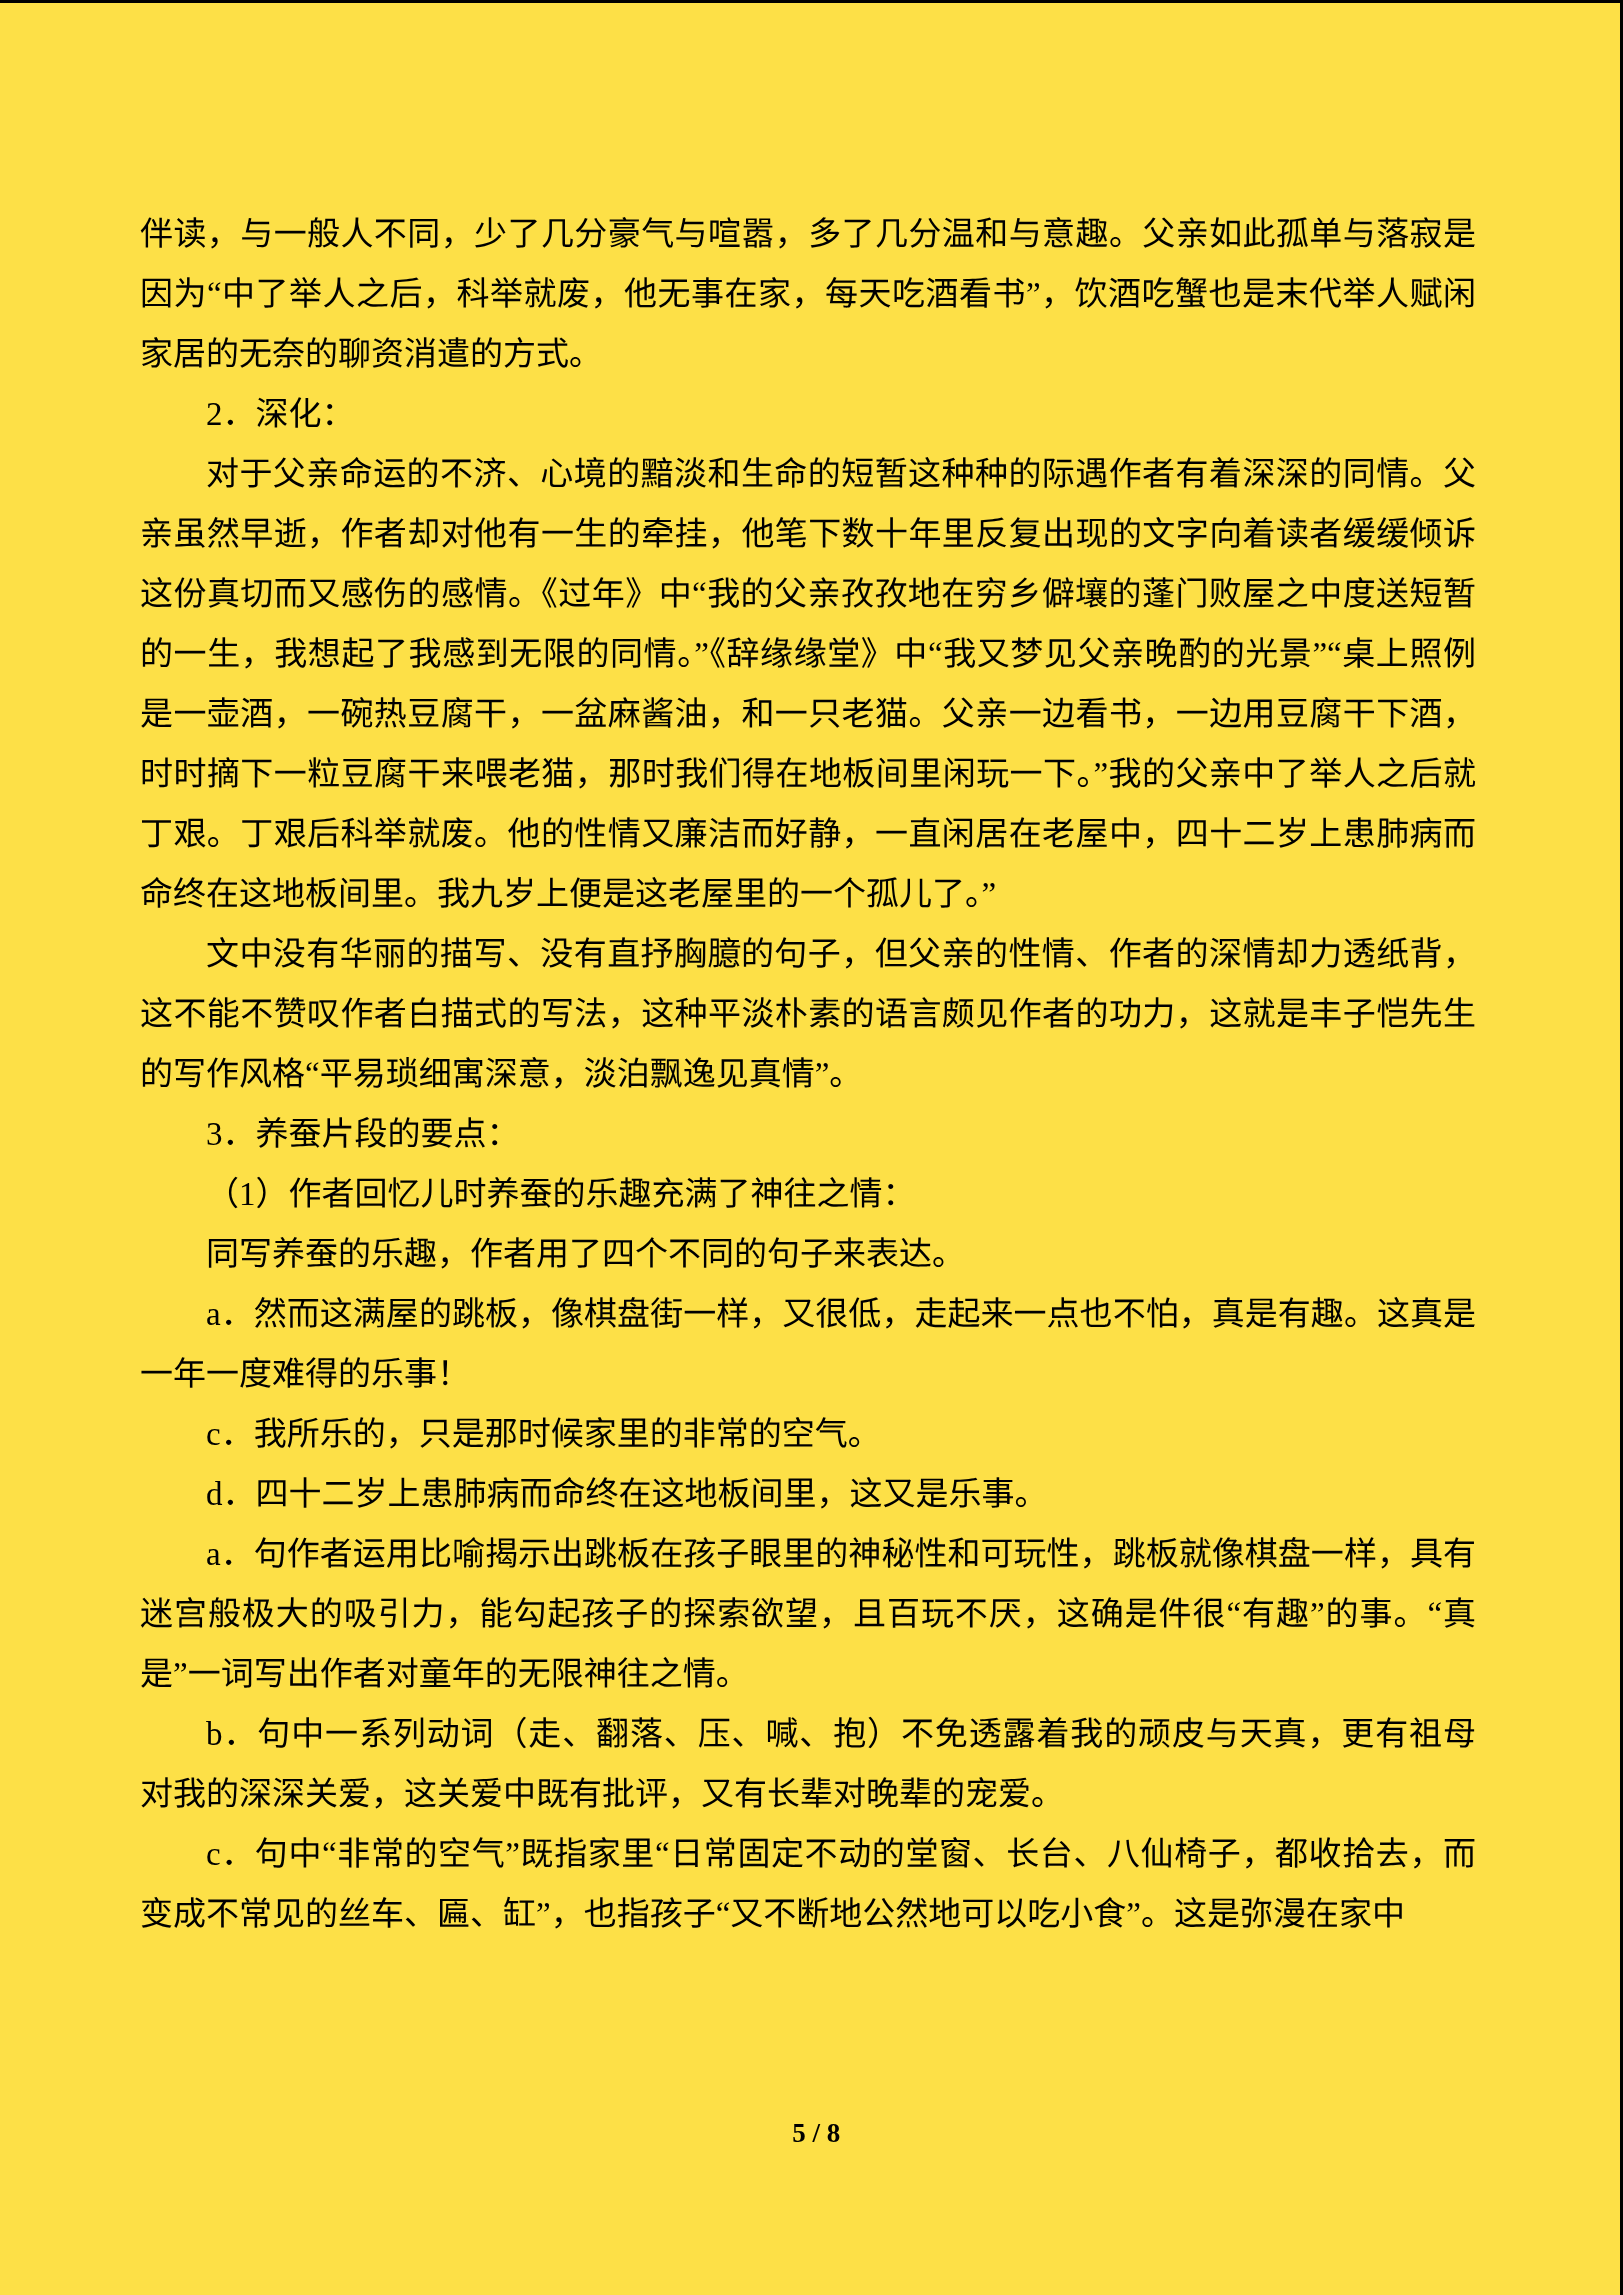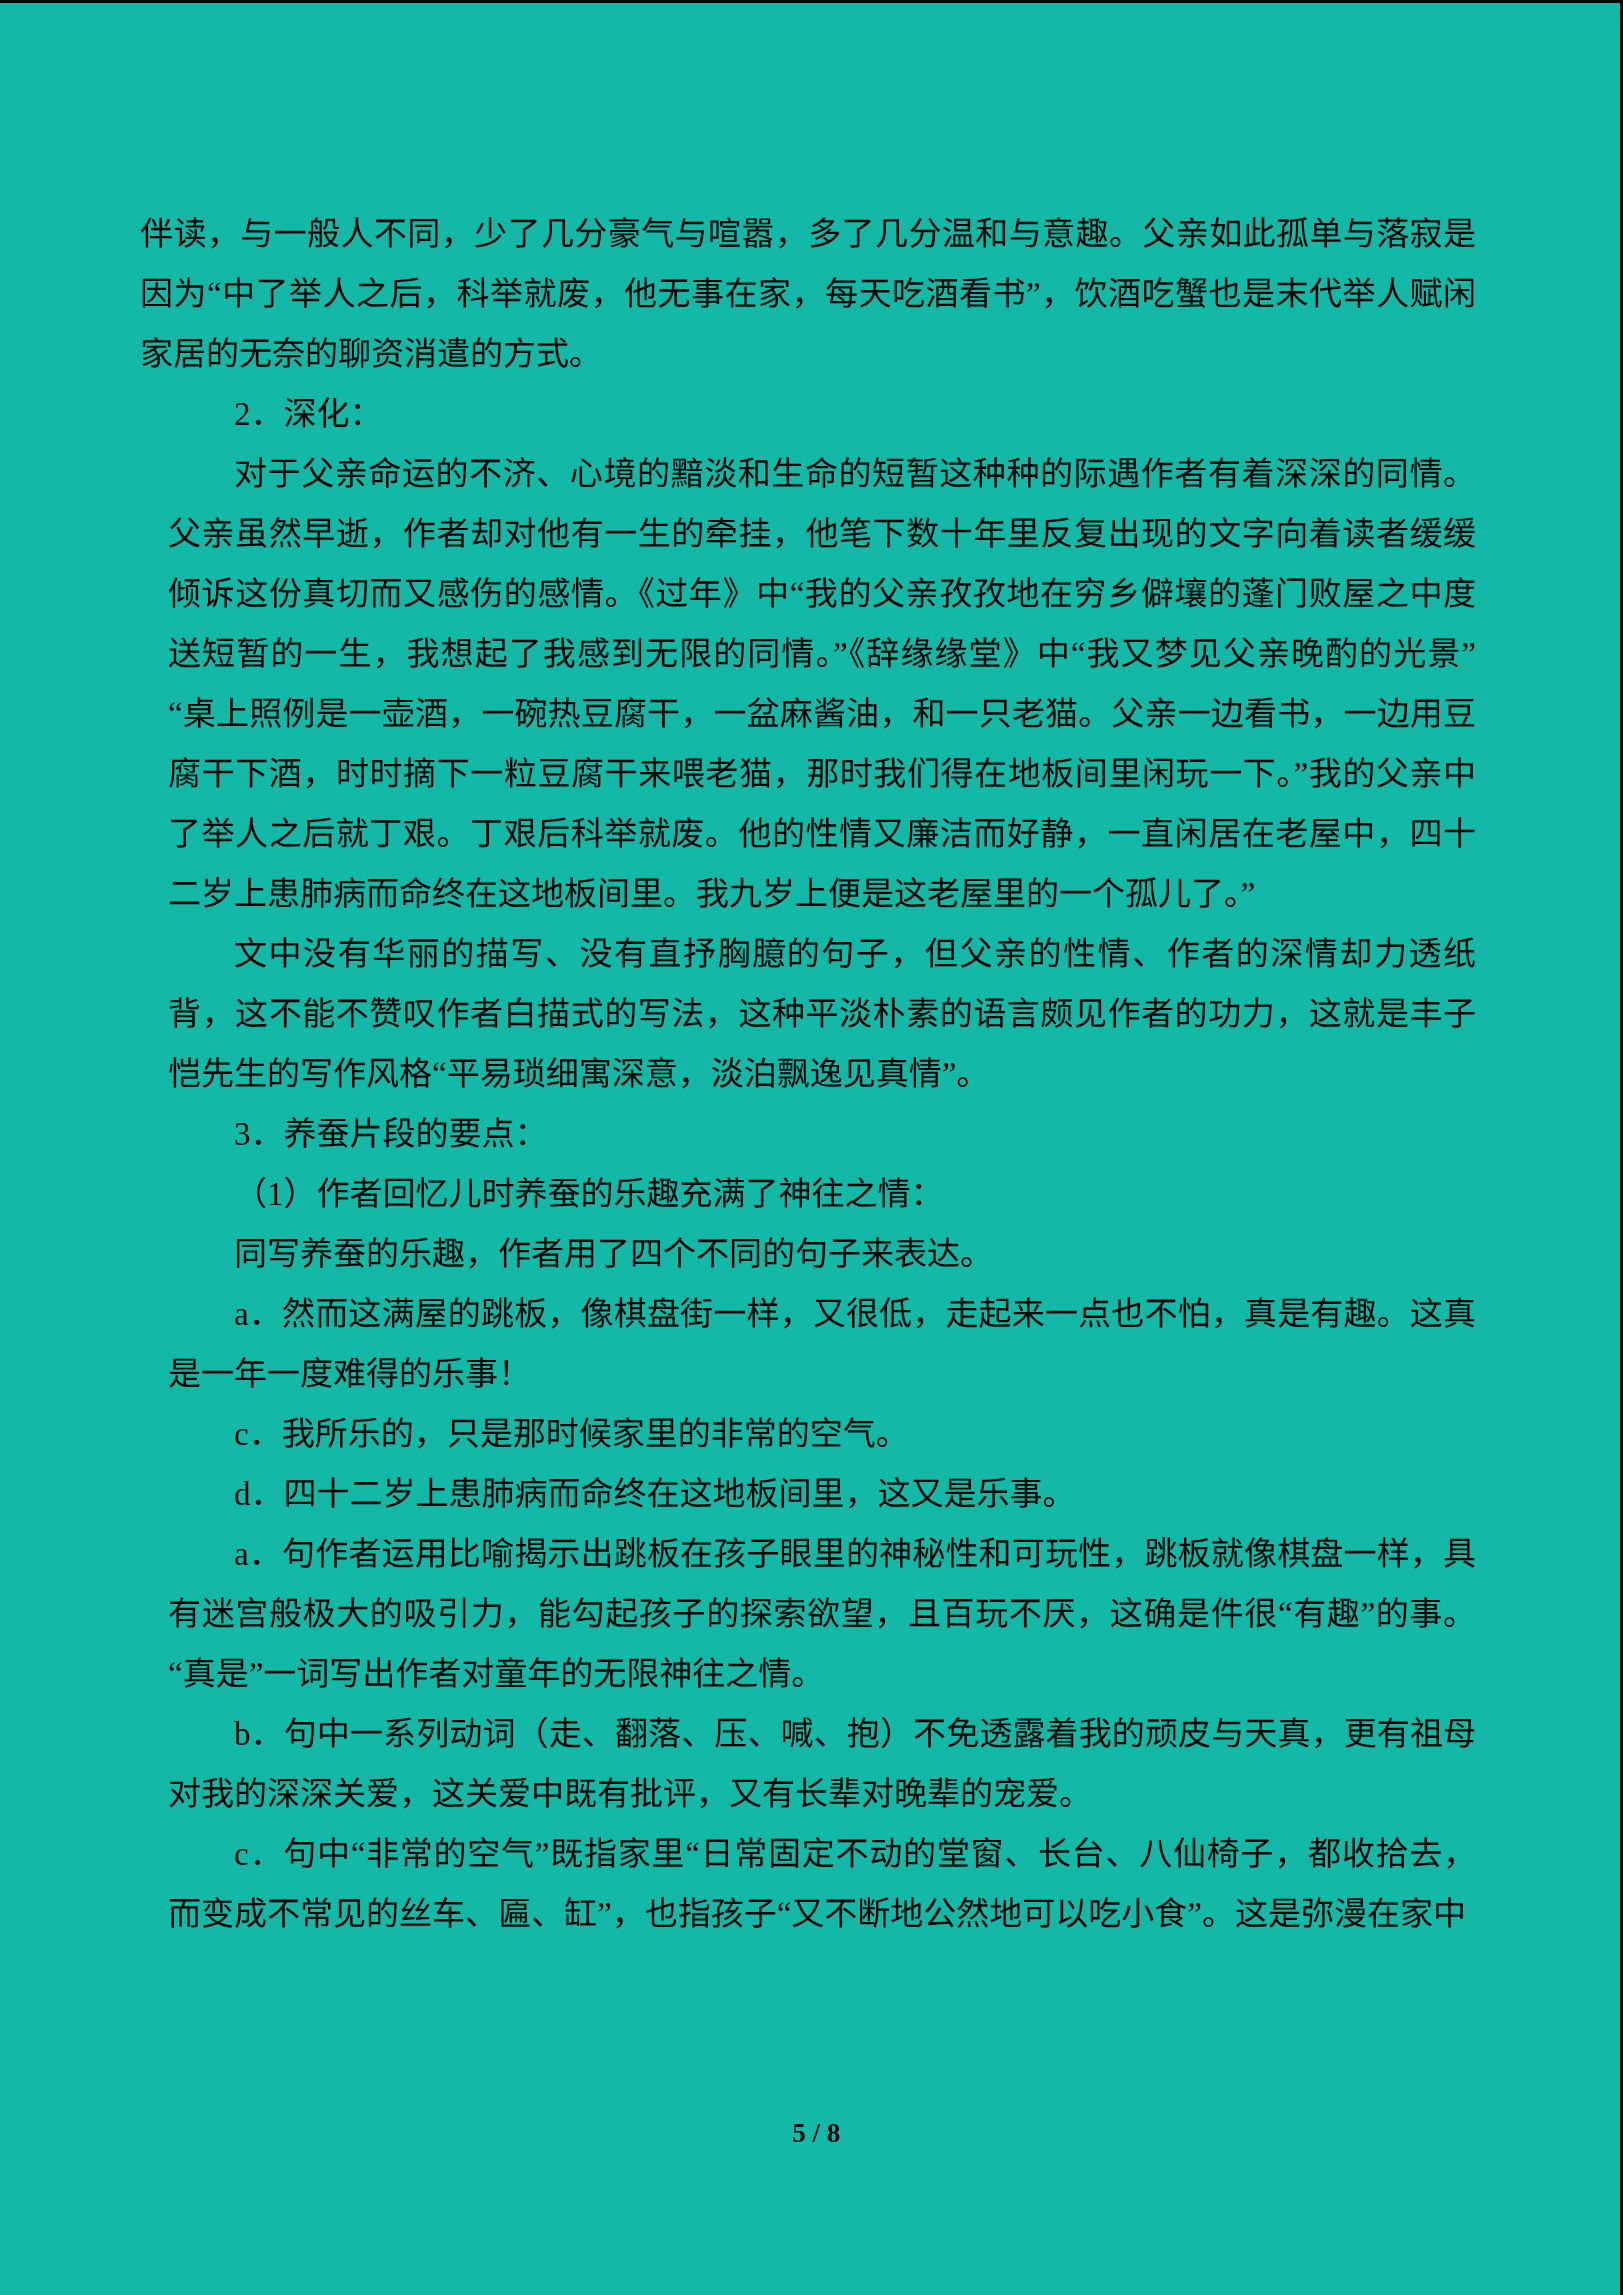--- a/index.html
+++ b/index.html
@@ -4,21 +4,21 @@
 <style>
   html, body {
     margin: 0;
     padding: 0;
     background: #ffffff;
   }
   .page {
     position: relative;
     width: 1623px;
     height: 2295px;
-    background: #14b8a6;
+    background: #fde047;
     overflow: hidden;
     font-family: "Liberation Serif", "DejaVu Serif", serif;
     color: #000000;
   }
   .border-top {
     position: absolute;
     top: 0; left: 0; right: 0;
     height: 3.4px;
     background: #000000;
   }
@@ -39,21 +39,20 @@
     padding: 0;
     font-size: 33px;
     line-height: 60px;
     text-align: justify;
     text-justify: inter-ideograph;
     word-break: break-all;
     color: #000000;
   }
   .para.indent {
     text-indent: 2em;
-    margin-left: 28px;
   }
   .footer {
     position: absolute;
     left: 12px;
     right: 2.7px;
     top: 2113px;
     text-align: center;
     font-size: 27px;
     line-height: 40px;
     font-weight: 700;

